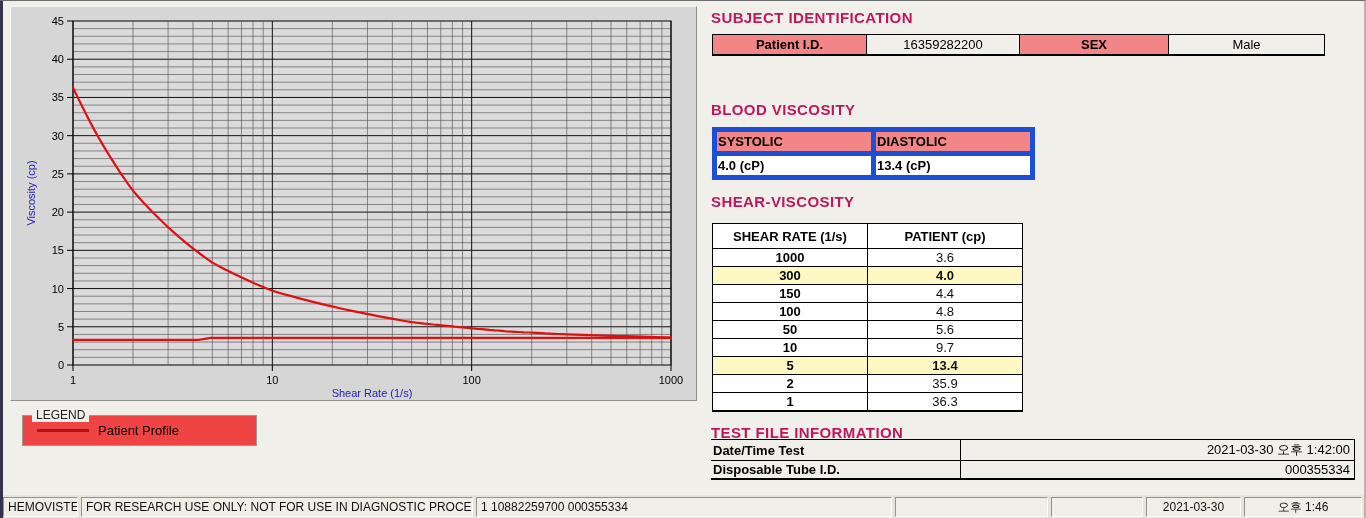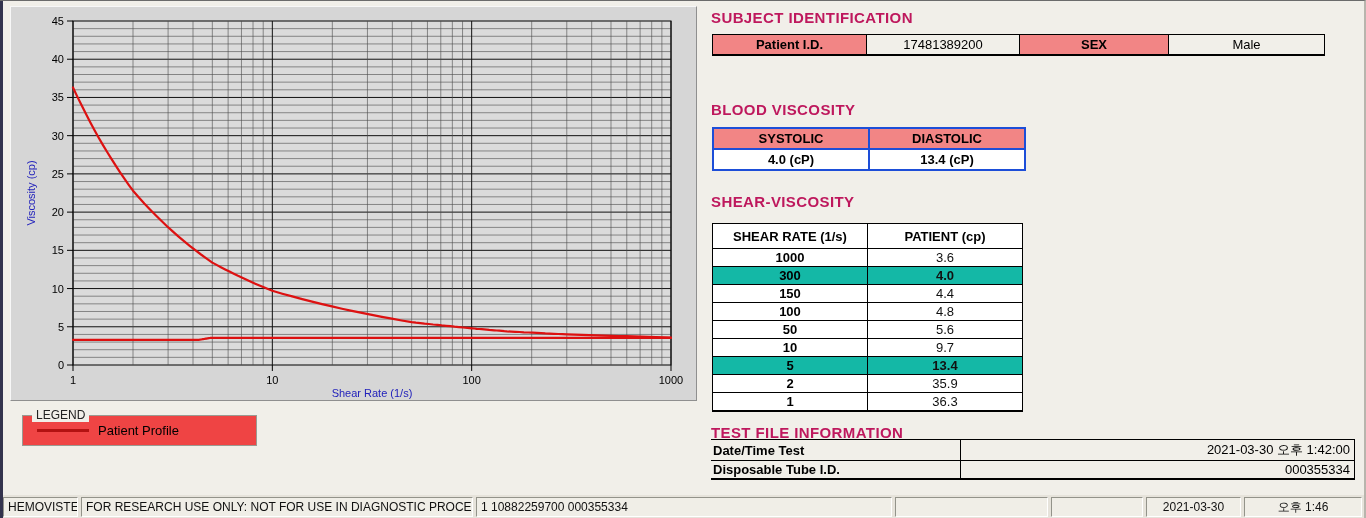--- a/index.html
+++ b/index.html
@@ -30,30 +30,30 @@
   .test-h{left:711px;top:423px;}
   
   table{border-collapse:collapse;position:absolute;table-layout:fixed;}
   td{font-size:13px;overflow:hidden;white-space:nowrap;margin-left:20px;}
   .subject-tbl{left:712px;top:33px;}
   .subject-tbl td{border:1px solid #000;height:17px;text-align:center;}
   .subject-tbl{border:1px solid #000;border-bottom:2px solid #000;}
   .lbl{background:#f28585;font-weight:bold;}
   .w1{width:151px;} .w2{width:150px;} .w3{width:146px;} .w4{width:153px;}
   .blood-tbl{left:712px;top:126px;border:1px solid #000;border-bottom:2px solid #000;}
-  .blood-tbl td{border:2px solid #1d4ed8;width:152px;height:17px;text-align:center;}
+  .blood-tbl td{border:5px solid #1d4ed8;width:152px;height:17px;}
   .hdr{background:#f28585;font-weight:bold;}
   .bval{font-weight:bold;background:#fff;}
   .shear-tbl{left:712px;top:222px;border:1px solid #000;border-bottom:2px solid #000;}
   .shear-tbl td{border:1px solid #000;width:152px;text-align:center;background:#fff;}
   .shear-tbl td.hcell{height:22px;}
   .shear-tbl td.rate,.shear-tbl td.pval{height:14px;}
   .rate{font-weight:bold;}
   .pval{color:#111;}
-  tr.hl td{background:#14b8a6;font-weight:bold;}
+  tr.hl td{background:#fef9c3;font-weight:bold;}
   .test-tbl{left:711px;top:438px;border-top:1px solid #000;border-bottom:2px solid #000;border-right:1px solid #000;}
   .test-tbl td{border-top:1px solid #000;height:15px;background:#f1efe9;}
   .test-tbl .tl{width:246px;font-weight:bold;padding-left:2px;border-right:1px solid #000;}
   .test-tbl .tv{width:388px;text-align:right;padding-right:4px;}
   
   .statusbar{position:absolute;left:3px;right:0;top:494px;height:24px;background:#e6e3db;
     display:flex;gap:3px;align-items:stretch;padding:2px 2px 2px 0;box-sizing:border-box;}
   .sb{border:1px solid;border-color:#93938a #ffffff #ffffff #93938a;background:#f0eee7;
     font-size:12px;color:#111;display:flex;align-items:center;padding:0 4px;box-sizing:border-box;
     white-space:nowrap;overflow:hidden;}
@@ -182,21 +182,21 @@
       <span class="legend-line"></span>
       <span class="legend-label">Patient Profile</span>
     </div>
   </div>
 
   <h2 class="sec subject-h">SUBJECT IDENTIFICATION</h2>
   <table class="subject-tbl">
     <tbody>
         <tr>
       <td class="lbl w1">Patient I.D.</td>
-      <td class="val w2">17481389200</td>
+      <td class="val w2">16359282200</td>
       <td class="lbl w3">SEX</td>
       <td class="val w4">Male</td>
     </tr>
   </tbody>
     </table>
 
   <h2 class="sec blood-h">BLOOD VISCOSITY</h2>
   <table class="blood-tbl">
     <tbody>
         <tr>

